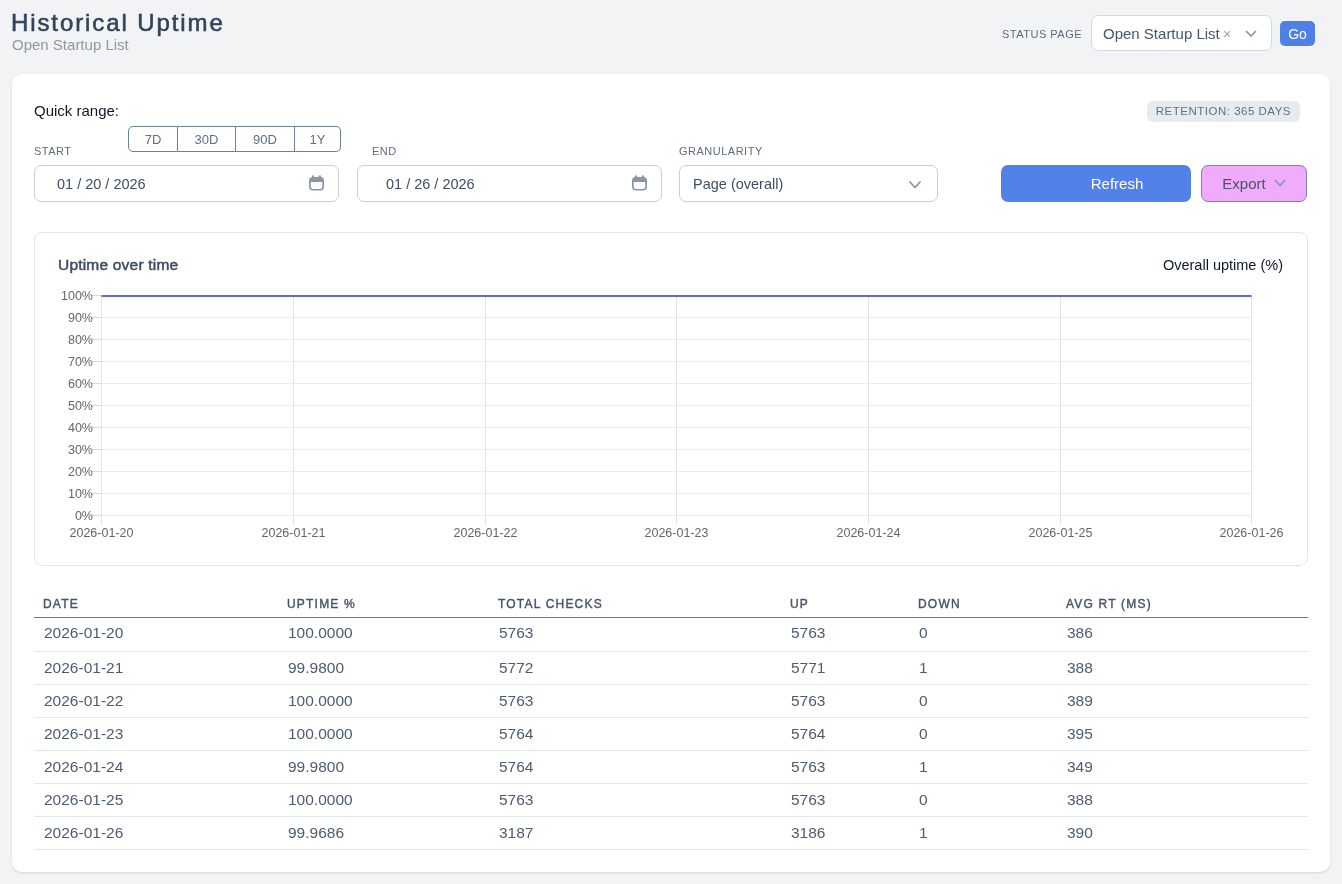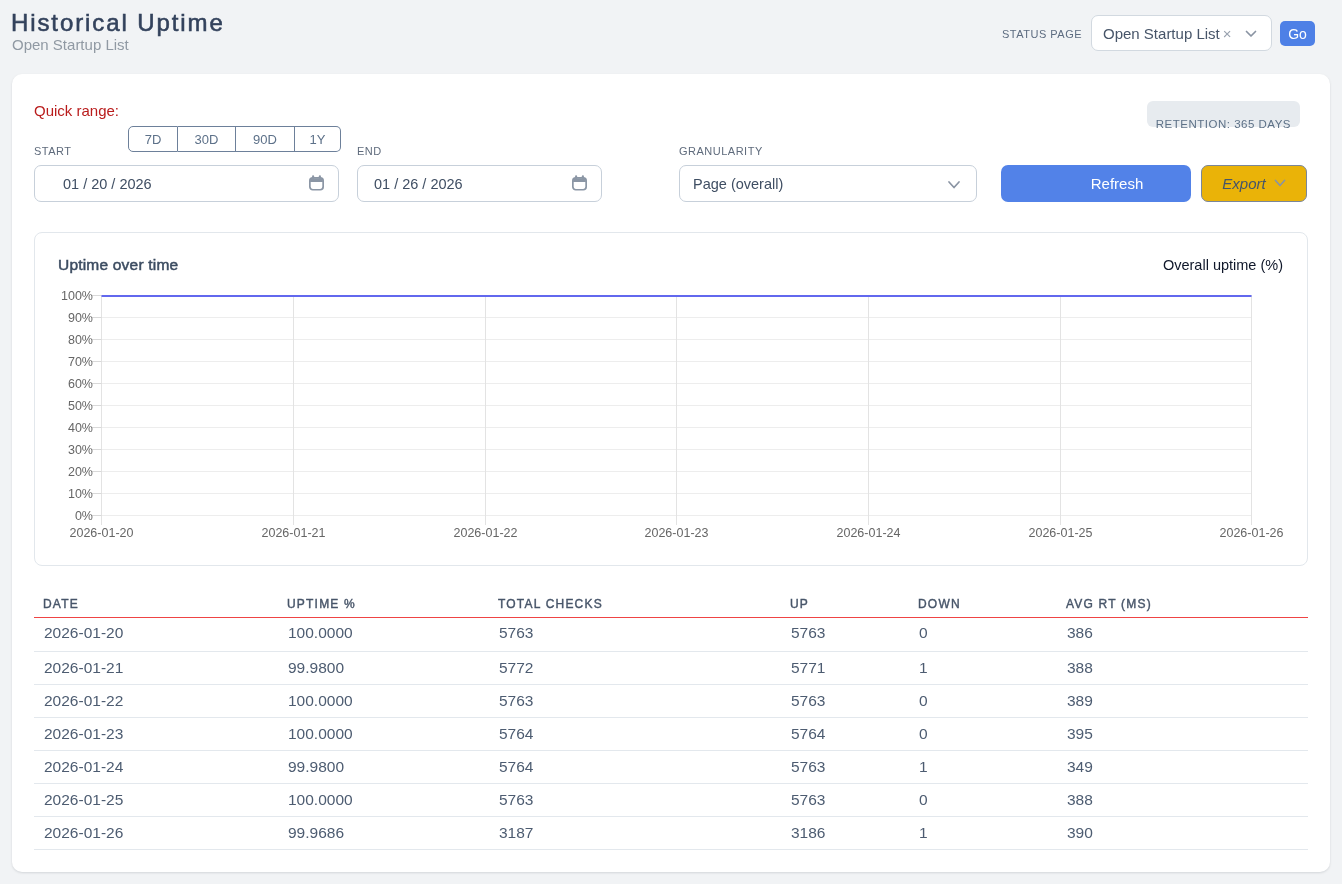--- a/index.html
+++ b/index.html
@@ -11,32 +11,32 @@
   overflow:hidden;
 }
 .h1 { position:absolute; left:11px; top:8.5px; font-size:24px; font-weight:400; -webkit-text-stroke:0.55px #33425c; color:#33425c; letter-spacing:1.9px; }
 .sub { position:absolute; left:12px; top:36px; font-size:15px; color:#9099a3; }
 .sp-label { position:absolute; left:1002px; top:28px; font-size:11px; letter-spacing:0.5px; color:#5d6c80; }
 .sel-top { position:absolute; left:1091px; top:15px; width:181px; height:36px; background:#fff; border:1px solid #d2d9e0; border-radius:7px; display:flex; align-items:center; padding-left:11px; font-size:15px; color:#475569; }
 .sel-top .x { color:#98a1ae; font-size:15px; margin-left:3px; }
 .sel-top svg { position:absolute; right:14px; top:13px; }
 .go { position:absolute; left:1280px; top:21px; width:35px; height:25px; background:#4e80e6; border-radius:5px; color:#fff; font-size:14px; display:flex; align-items:center; justify-content:center; }
 .card { position:absolute; left:12px; top:74px; width:1318px; height:798px; background:#fff; border-radius:10px; box-shadow:0 1px 2px rgba(16,24,40,.05), 0 1px 3px rgba(16,24,40,.08); }
-.qr-label { position:absolute; left:22px; top:24px; height:26px; line-height:26px; font-size:15px; color:#b91c1c; }
+.qr-label { position:absolute; left:22px; top:24px; height:26px; line-height:26px; font-size:15px; color:#0f172a; }
 .qr-group { position:absolute; left:116px; top:24px; height:26px; display:flex;margin-top:28px; }
 .qr-btn { border:1px solid #6d809a; border-left:none; background:#fff; font-size:13px; color:#5d7189; display:flex; align-items:center; justify-content:center; font-family:inherit; }
 .qr-btn:first-child { border-left:1px solid #6d809a; border-radius:5px 0 0 5px; }
 .qr-btn:last-child { border-radius:0 5px 5px 0; }
-.badge { position:absolute; right:30px; top:27px; height:21px; line-height:21px; background:#e7ebef; border-radius:6px; font-size:11.5px; letter-spacing:0.5px; color:#5d7187; padding:13px 9px; }
+.badge { position:absolute; right:30px; top:27px; height:21px; line-height:21px; background:#e7ebef; border-radius:6px; font-size:11.5px; letter-spacing:0.5px; color:#5d7187; padding:0 9px; }
 .flabel { position:absolute; font-size:11px; letter-spacing:0.5px; color:#5f6b7c; top:71px; }
 .input { position:absolute; top:91px; height:37px; background:#fff; border:1px solid #c7d0da; border-radius:7px; display:flex; align-items:center; font-size:14.5px; color:#3f4e63; }
 .input .cal { position:absolute; right:14px; top:9px; }
 .chev { stroke:#8a94a3; stroke-width:1.7; fill:none; stroke-linecap:round; stroke-linejoin:round; }
 .btn-refresh { position:absolute; left:989px; top:91px; width:190px; height:37px; background:#5282e8; border-radius:7px; color:#fff; font-size:15px; display:flex; align-items:center; justify-content:center;padding-left:42px; }
-.btn-export { position:absolute; left:1189px; top:91px; width:106px; height:37px; background:#eab308; border:1px solid #7a8699; border-radius:7px; color:#46556a; font-size:15px; display:flex; align-items:center; justify-content:center; gap:8px;font-style:italic; }
+.btn-export { position:absolute; left:1189px; top:91px; width:106px; height:37px; background:#f0abfc; border:1px solid #7a8699; border-radius:7px; color:#46556a; font-size:15px; display:flex; align-items:center; justify-content:center; gap:8px; }
 .chart-card { position:absolute; left:22px; top:158px; width:1274px; height:334px; border:1px solid #e2e7ec; border-radius:8px; }
 .ct { position:absolute; left:23px; top:23px; font-size:15.5px; font-weight:400; -webkit-text-stroke:0.5px #3c4c61; color:#3c4c61; letter-spacing:0.2px; }
 .cr { position:absolute; right:24px; top:24px; font-size:14.5px; color:#0f172a; }
 table { position:absolute; left:22px; top:517px; width:1274px; border-collapse:collapse; table-layout:fixed; }
 th { text-align:left; font-size:12px; letter-spacing:1.2px; color:#475569; padding:0 0 0 9px; height:26px; border-bottom:1px solid #ef4444; font-weight:400; -webkit-text-stroke:0.4px #475569; vertical-align:middle; }
 td { font-size:15.5px; color:#4d5c71; height:33px; padding:0 0 0 10px; border-bottom:1px solid #e3e8ed; vertical-align:middle; }
 tr.r1 td { height:34px; padding-bottom:2px; }
 </style>
 </head>
 <body>
@@ -54,40 +54,40 @@
     <div class="qr-label">Quick range:</div>
     <div class="qr-group">
       <div class="qr-btn" style="width:50px">7D</div>
       <div class="qr-btn" style="width:58px">30D</div>
       <div class="qr-btn" style="width:59px">90D</div>
       <div class="qr-btn" style="width:46px">1Y</div>
     </div>
     <div class="badge">RETENTION: 365 DAYS</div>
 
     <div class="flabel" style="left:22px">START</div>
-    <div class="flabel" style="left:345px">END</div>
+    <div class="flabel" style="left:360px">END</div>
     <div class="flabel" style="left:667px">GRANULARITY</div>
 
-    <div class="input" style="left:22px; width:305px; padding-left:28px">01 / 20 / 2026
+    <div class="input" style="left:22px; width:305px; padding-left:22px">01 / 20 / 2026
       <svg class="cal" width="15" height="16" viewBox="0 0 15 16">
         <rect x="3.1" y="0.3" width="2" height="3.6" rx="0.9" fill="#8b96a5"></rect>
         <rect x="9.9" y="0.3" width="2" height="3.6" rx="0.9" fill="#8b96a5"></rect>
         <rect x="0.85" y="2.95" width="13.3" height="11.8" rx="2.9" fill="none" stroke="#8b96a5" stroke-width="1.7"></rect>
         <path d="M1.1 7.1 V5.9 a2.7 2.7 0 0 1 2.7-2.7 h7.4 a2.7 2.7 0 0 1 2.7 2.7 V7.1 z" fill="#8b96a5"></path>
       </svg>
     </div>
-    <div class="input" style="left:345px; width:245px; padding-left:16px">01 / 26 / 2026
+    <div class="input" style="left:345px; width:305px; padding-left:28px">01 / 26 / 2026
       <svg class="cal" width="15" height="16" viewBox="0 0 15 16">
         <rect x="3.1" y="0.3" width="2" height="3.6" rx="0.9" fill="#8b96a5"></rect>
         <rect x="9.9" y="0.3" width="2" height="3.6" rx="0.9" fill="#8b96a5"></rect>
         <rect x="0.85" y="2.95" width="13.3" height="11.8" rx="2.9" fill="none" stroke="#8b96a5" stroke-width="1.7"></rect>
         <path d="M1.1 7.1 V5.9 a2.7 2.7 0 0 1 2.7-2.7 h7.4 a2.7 2.7 0 0 1 2.7 2.7 V7.1 z" fill="#8b96a5"></path>
       </svg>
     </div>
-    <div class="input" style="left:667px; width:298px; padding-left:13px">Page (overall)
+    <div class="input" style="left:667px; width:259px; padding-left:13px">Page (overall)
       <svg style="position:absolute; right:15px; top:14px" width="14" height="10" viewBox="0 0 14 10">
         <path class="chev" d="M2 2 L7 7.5 L12 2"></path>
       </svg>
     </div>
     <div class="btn-refresh">Refresh</div>
     <div class="btn-export">Export
       <svg width="12" height="9" viewBox="0 0 12 9">
         <path class="chev" d="M1.5 1.5 L6 6.5 L10.5 1.5"></path>
       </svg>
     </div>

